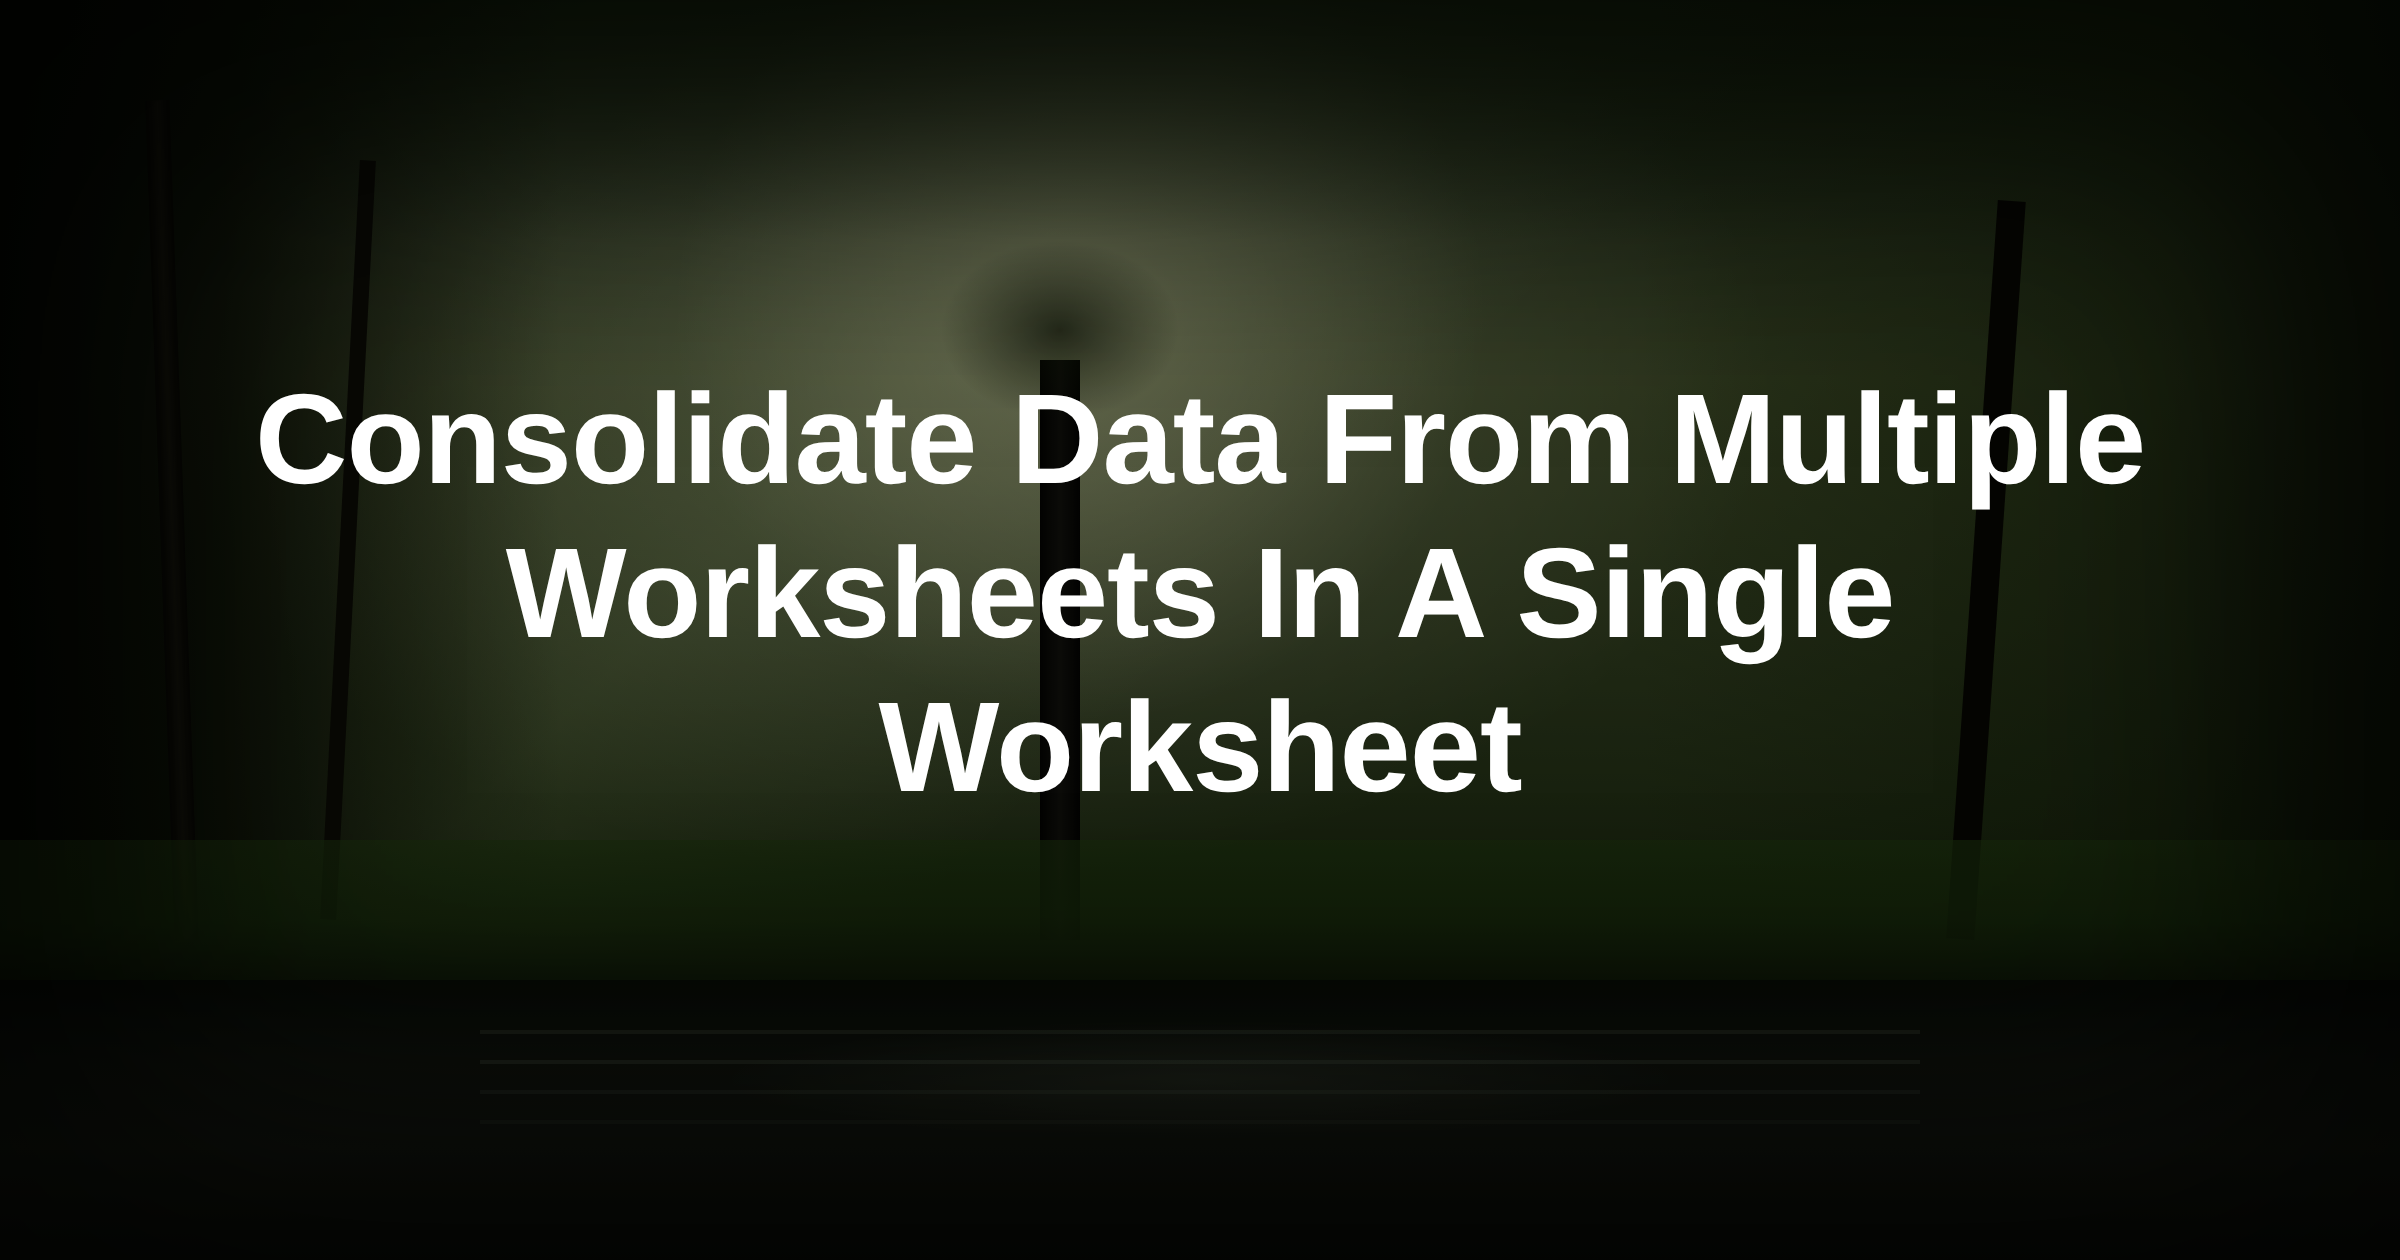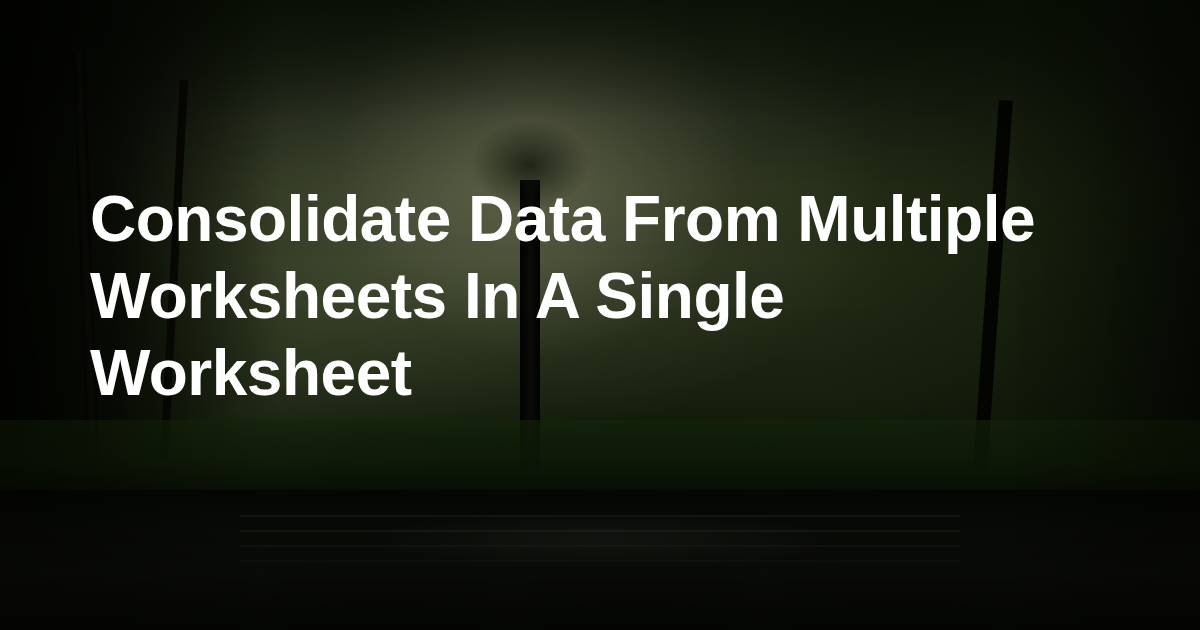--- a/index.html
+++ b/index.html
@@ -183,20 +183,21 @@
       height: 100%;
       background: rgba(0,0,0,0.45);
     }
     
     .title-container {
       position: absolute;
       top: 50%;
       left: 50%;
       transform: translate(-50%, -58%);
       width: 85%;
+      text-align: center;
       z-index: 10;
     }
     
     .title {
       color: #ffffff;
       font-size: 64px;
       font-weight: 900;
       line-height: 1.2;
       letter-spacing: -0.5px;
       font-family: 'Arial Black', Arial, sans-serif;

